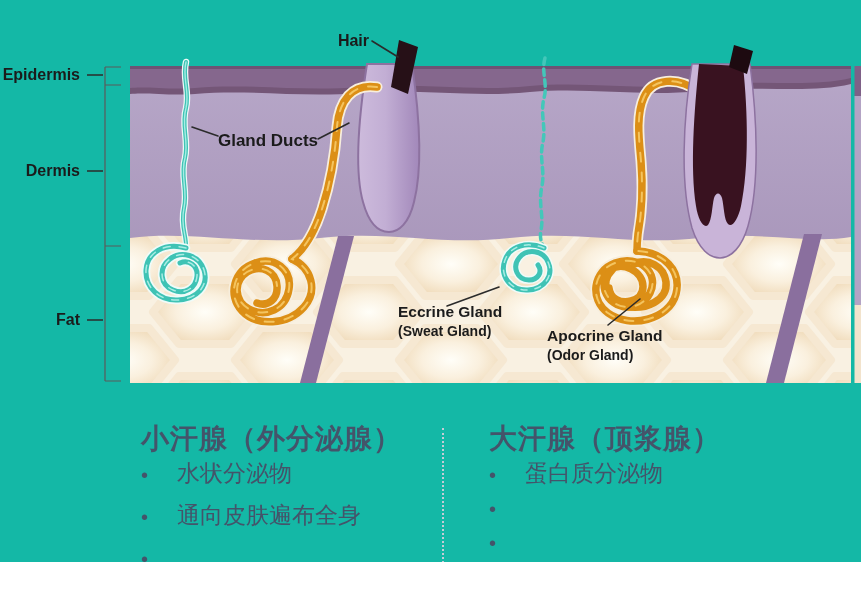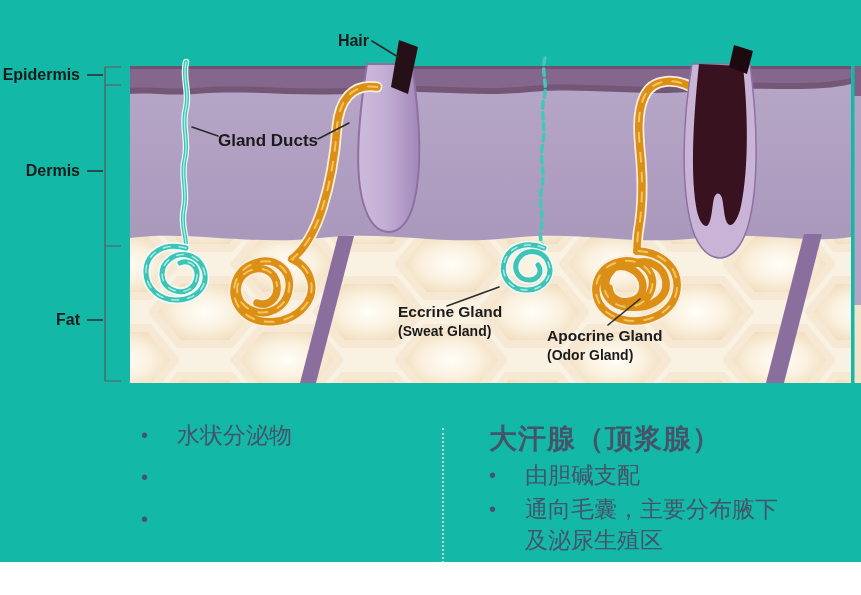--- a/index.html
+++ b/index.html
@@ -14,21 +14,21 @@
 
   .col{position:absolute;top:420px;color:#44546A;}
   .col-left{left:141px;width:300px;}
   .col-right{left:489px;width:350px;}
   .col h2{margin:0 0 2px 0;font-size:28px;line-height:38px;font-weight:bold;letter-spacing:1px;}
   .col ul{list-style:none;margin:0;padding:0;}
   .col li{display:flex;align-items:flex-start;}
   .col-left li{margin-bottom:11px;}
   .col-right li{margin-bottom:3px;}
   .dot{width:36px;flex:0 0 36px;font-size:20px;line-height:31px;}
-  .txt{font-size:23px;line-height:31px;}
+  .txt{font-size:23px;line-height:31px;font-family:Liberation Mono, monospace;}
   .col-right .txt{width:262px;}
   .divider{position:absolute;left:442px;top:428px;height:163px;width:0;
            border-left:2px dotted #c6ccd6;}
 </style>
 </head>
 <body>
 
 <div class="canvas">
 
   <svg width="861" height="418" viewBox="0 0 861 418">
@@ -142,46 +142,47 @@
     <text x="398" y="317" class="lbl lbl-sm">Eccrine Gland</text>
     <text x="398" y="336" class="lbl lbl-xs">(Sweat Gland)</text>
     <text x="547" y="341" class="lbl lbl-sm">Apocrine Gland</text>
     <text x="547" y="360" class="lbl lbl-xs">(Odor Gland)</text>
     <text x="80" y="80" text-anchor="end" class="lbl lbl-md">Epidermis</text>
     <text x="80" y="176" text-anchor="end" class="lbl lbl-md">Dermis</text>
     <text x="80" y="325" text-anchor="end" class="lbl lbl-md">Fat</text>
   </svg>
 
   <div class="col col-left">
+    <h2>小汗腺（外分泌腺）</h2>
     <ul>
       <li>
         <span class="dot">•</span>
         <span class="txt">水状分泌物</span>
       </li>
       <li>
         <span class="dot">•</span>
+        <span class="txt">通向皮肤遍布全身</span>
       </li>
       <li>
         <span class="dot">•</span>
       </li>
     </ul>
   </div>
 
   <div class="divider"></div>
 
   <div class="col col-right">
     <h2>大汗腺（顶浆腺）</h2>
     <ul>
       <li>
         <span class="dot">•</span>
-        <span class="txt">由胆碱支配</span>
+        <span class="txt">蛋白质分泌物</span>
       </li>
       <li>
         <span class="dot">•</span>
-        <span class="txt">通向毛囊，主要分布腋下及泌尿生殖区</span>
       </li>
       <li>
         <span class="dot">•</span>
       </li>
     </ul>
   </div>
 
 </div>
 
 </body></html>

